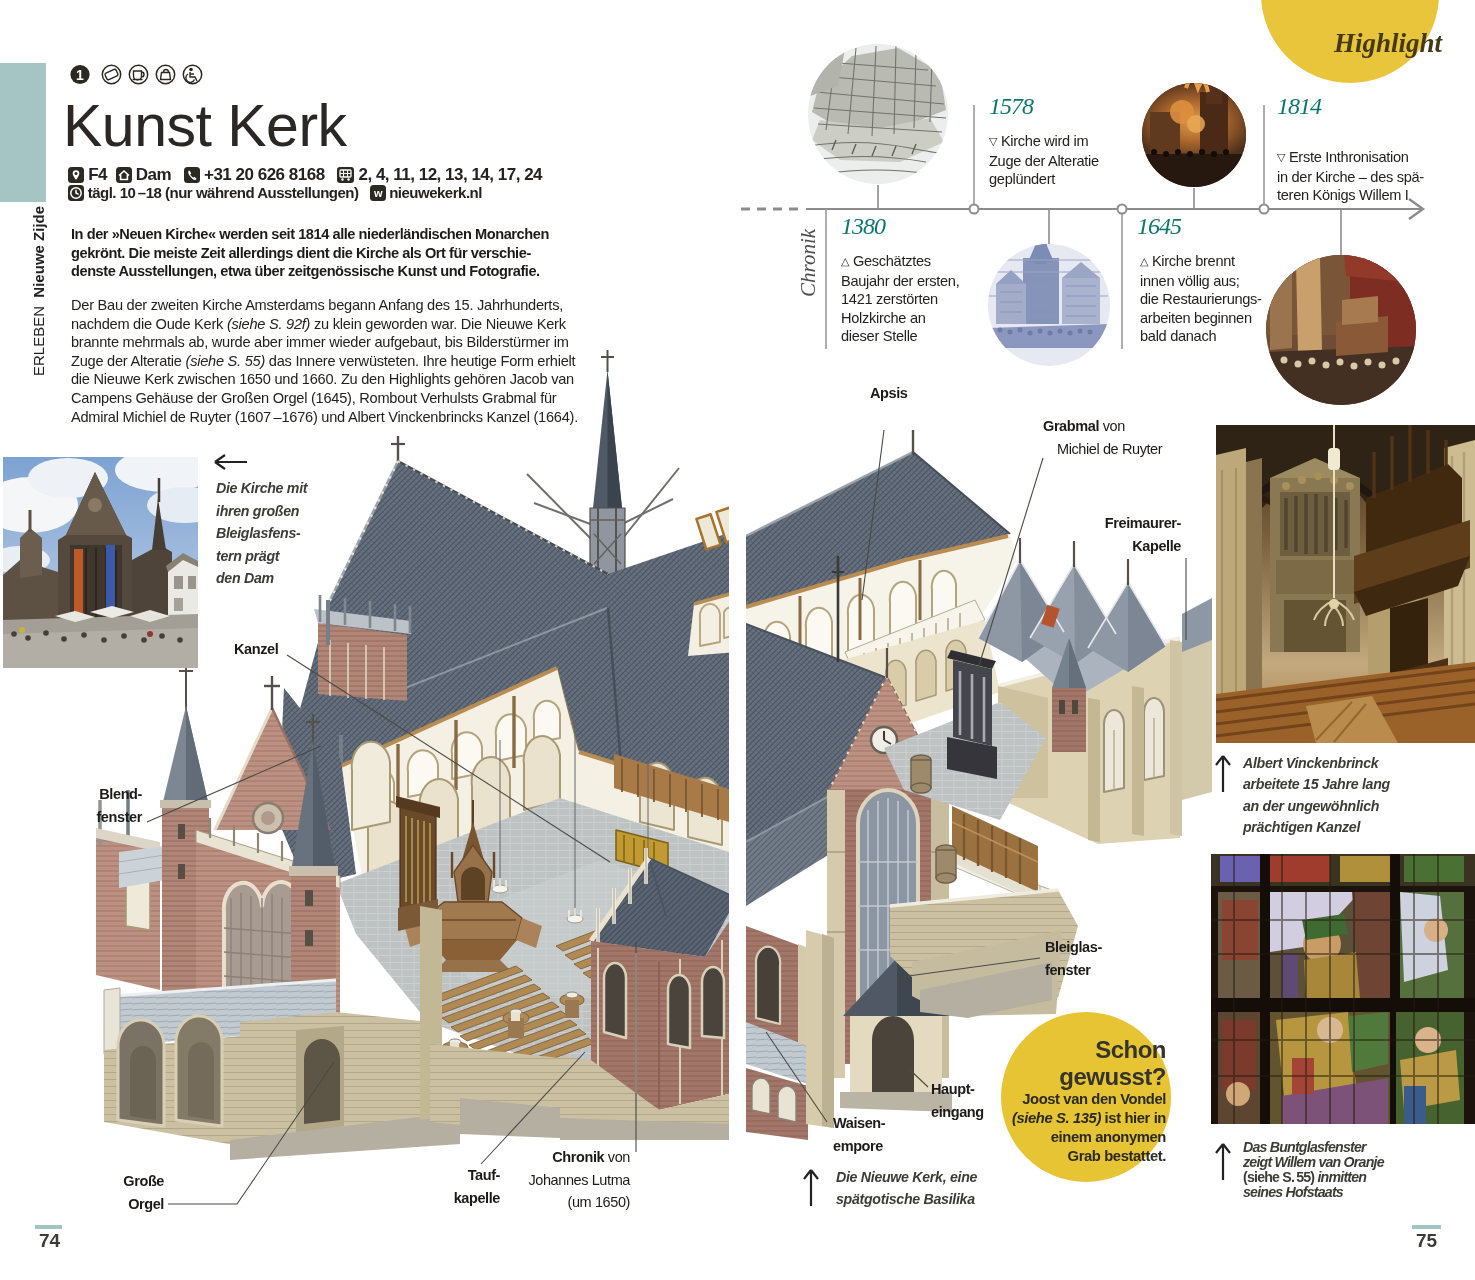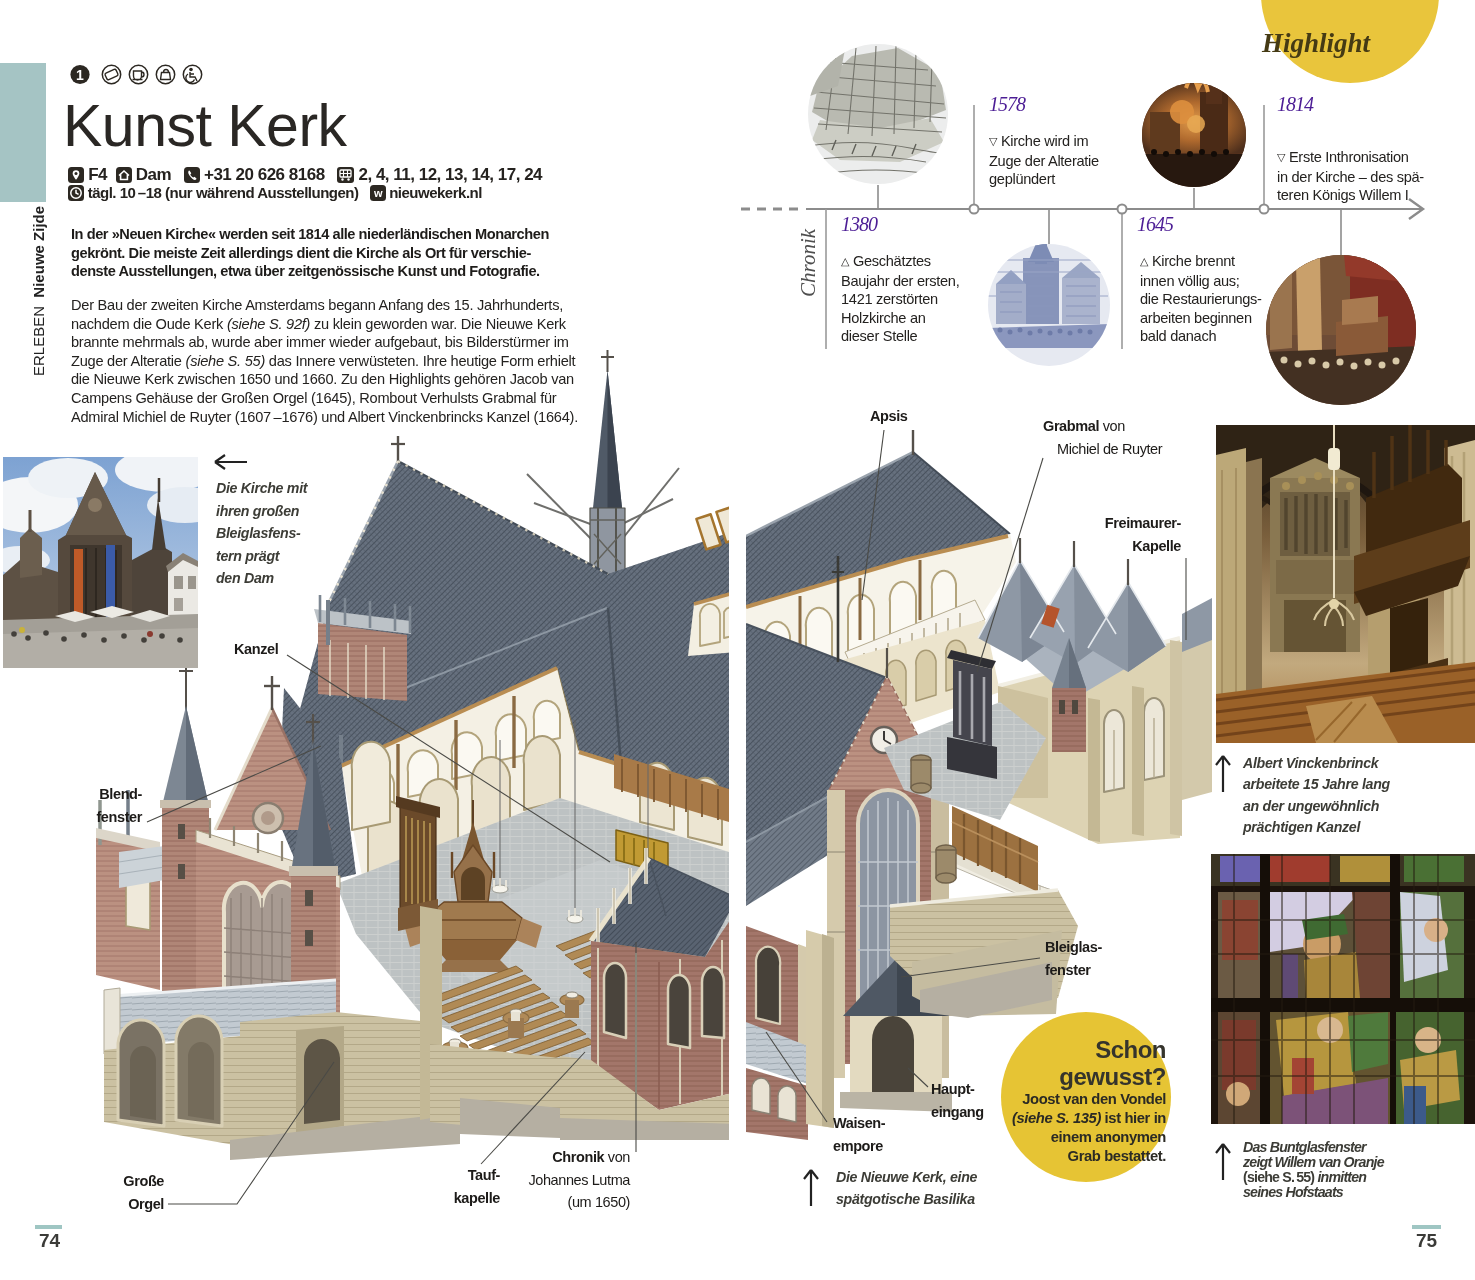--- a/index.html
+++ b/index.html
@@ -4,21 +4,21 @@
 <style>
 html,body{margin:0;padding:0;background:#fff}
 #page{position:relative;width:1475px;height:1280px;background:#ffffff;overflow:hidden;
   font-family:"Liberation Sans",sans-serif;color:#221f1c;}
 .abs{position:absolute}
 .b{font-weight:bold}
 .i{font-style:italic}
 .lbl{position:absolute;font-size:14.5px;font-weight:bold;color:#1d1b19;line-height:22.5px;white-space:nowrap;letter-spacing:-0.4px}
 .lbl .rg{font-weight:normal}
 .cap{position:absolute;font-size:14.2px;font-style:italic;font-weight:bold;color:#3c3c36;line-height:22.5px;white-space:nowrap;letter-spacing:-0.3px}
-.tl-year{position:absolute;font-family:"Liberation Serif",serif;font-style:italic;font-size:20px;color:#4c1d95;white-space:nowrap;letter-spacing:-1px}
+.tl-year{position:absolute;font-family:"Liberation Serif",serif;font-style:italic;font-size:24px;color:#0f766e;white-space:nowrap;letter-spacing:-1px}
 .tl-txt{position:absolute;font-size:14.6px;color:#242220;line-height:18.6px;white-space:nowrap;letter-spacing:-0.3px}
 .tri{font-size:11px;position:relative;top:-1px}
 </style>
 </head>
 <body>
 <div id="page">
 
 <svg class="abs" style="left:0;top:0" width="1475" height="1280" viewBox="0 0 1475 1280">
 <defs>
 <pattern id="roofp" patternUnits="userSpaceOnUse" width="4" height="4" patternTransform="rotate(45)">
@@ -941,28 +941,28 @@
 
 <div class="tl-year" style="left:989px;top:93px">1578</div>
 <div class="tl-txt" style="left:989px;top:132px"><span class="tri">▽</span> Kirche wird im<br>Zuge der Alteratie<br>geplündert</div>
 
 <div class="tl-year" style="left:1137px;top:213px">1645</div>
 <div class="tl-txt" style="left:1140px;top:252px"><span class="tri">△</span> Kirche brennt<br>innen völlig aus;<br>die Restaurierungs-<br>arbeiten beginnen<br>bald danach</div>
 
 <div class="tl-year" style="left:1277px;top:93px">1814</div>
 <div class="tl-txt" style="left:1277px;top:148px"><span class="tri">▽</span> Erste Inthronisation<br>in der Kirche – des spä-<br>teren Königs Willem I</div>
 
-<div class="abs" style="left:1262px;top:28px;width:180px;text-align:left;font-family:'Liberation Serif',serif;font-style:italic;font-weight:bold;font-size:27px;color:#453a14">Highlight</div>
+<div class="abs" style="left:1262px;top:28px;width:180px;text-align:right;font-family:'Liberation Serif',serif;font-style:italic;font-weight:bold;font-size:27px;color:#453a14">Highlight</div>
 
 <div class="lbl" style="left:234px;top:638px">Kanzel</div>
 <div class="lbl" style="left:0;top:783px;width:142px;text-align:right">Blend-<br>fenster</div>
 <div class="lbl" style="left:0;top:1170px;width:164px;text-align:right">Große<br>Orgel</div>
 <div class="lbl" style="left:380px;top:1164px;width:120px;text-align:right">Tauf-<br>kapelle</div>
 <div class="lbl" style="left:450px;top:1146px;width:180px;text-align:right;font-weight:normal"><span class="b">Chronik</span> von<br>Johannes Lutma<br>(um 1650)</div>
-<div class="lbl" style="left:870px;top:405px">Apsis</div>
+<div class="lbl" style="left:870px;top:382px">Apsis</div>
 <div class="lbl" style="left:1043px;top:415px">Grabmal <span class="rg">von</span><br><span class="rg" style="margin-left:14px">Michiel de Ruyter</span></div>
 <div class="lbl" style="left:1001px;top:512px;width:180px;text-align:right">Freimaurer-<br>Kapelle</div>
 <div class="lbl" style="left:1045px;top:936px">Bleiglas-<br>fenster</div>
 <div class="lbl" style="left:931px;top:1078px">Haupt-<br>eingang</div>
 <div class="lbl" style="left:833px;top:1112px">Waisen-<br>empore</div>
 
 <svg class="abs" style="left:213px;top:452px" width="36" height="20" viewBox="0 0 36 20">
       <path d="M2,10 L34,10 M2,10 L12,3 M2,10 L12,17" stroke="#222" stroke-width="2.2" fill="none"></path>
     </svg>
 <div class="cap" style="left:216px;top:477px">Die Kirche mit<br>ihren großen<br>Bleiglasfens-<br>tern prägt<br>den Dam</div>

